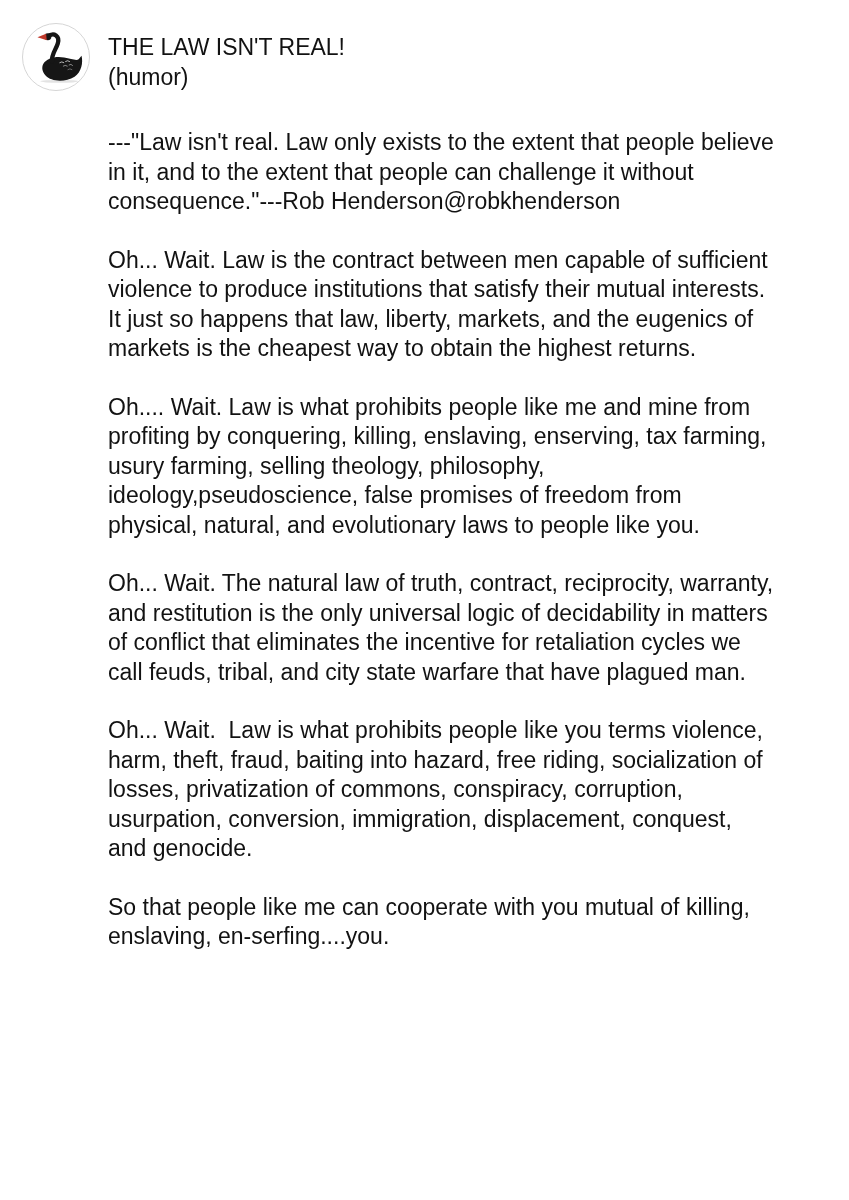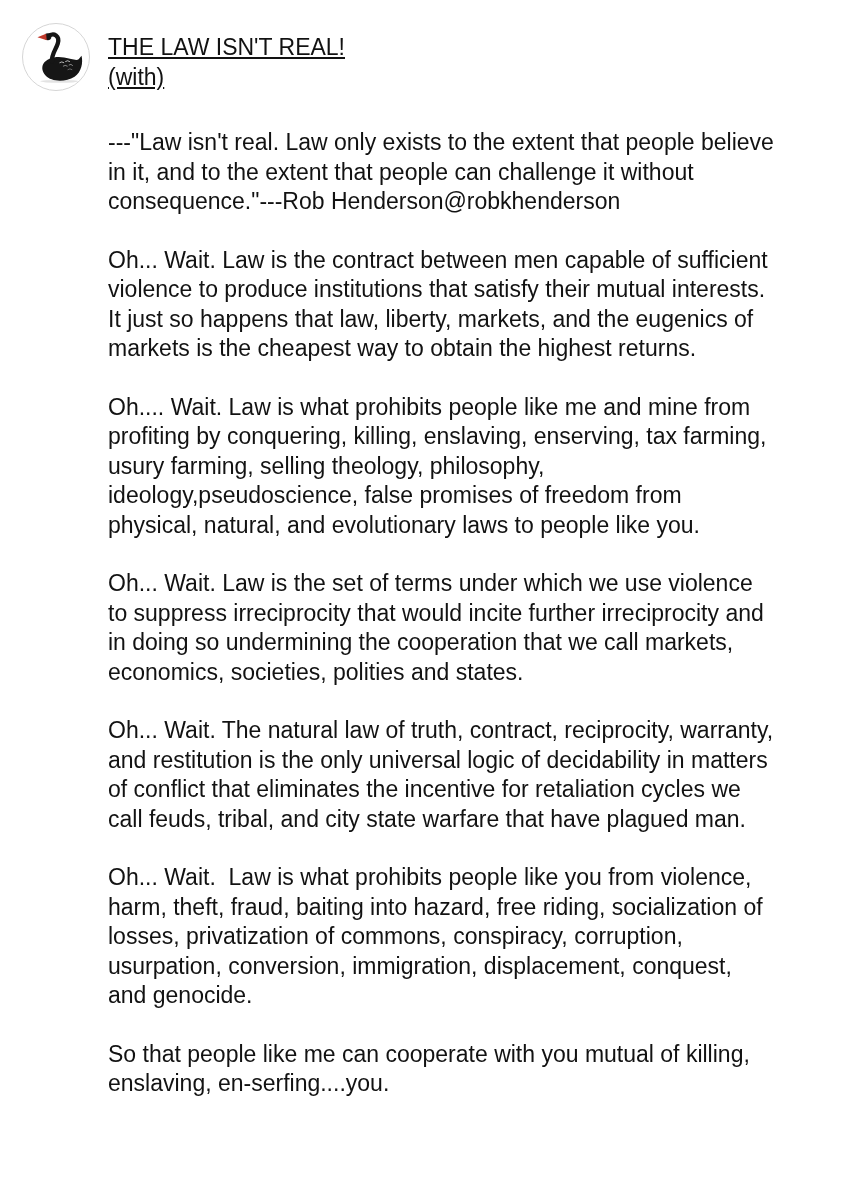--- a/index.html
+++ b/index.html
@@ -14,21 +14,20 @@
     overflow: hidden;
     font-family: "Liberation Sans", sans-serif;
     color: #121212;
   }
   .post {
     padding: 20px 24px 0 22px;
   }
   .post-header {
     display: flex;
     align-items: flex-start;
-    text-decoration: underline;
   }
   .avatar {
     width: 68px;
     height: 68px;
     border-radius: 50%;
     border: 1px solid #d6d6d6;
     background: #ffffff;
     flex: 0 0 auto;
     margin-top: 3px;
     display: flex;
@@ -90,27 +89,26 @@
 
         <path d="M56 60 q4 -3 8 0" stroke="#ffffff" stroke-width="1.4" fill="none" opacity="0.85"></path>
         <path d="M66 58 q4 -3 8 0" stroke="#ffffff" stroke-width="1.4" fill="none" opacity="0.85"></path>
         <path d="M62 66 q4 -3 8 0" stroke="#ffffff" stroke-width="1.2" fill="none" opacity="0.7"></path>
         <path d="M72 64 q4 -3 7 1" stroke="#ffffff" stroke-width="1.2" fill="none" opacity="0.7"></path>
         <path d="M70 72 q4 -3 8 0" stroke="#ffffff" stroke-width="1.1" fill="none" opacity="0.55"></path>
       </svg>
     </div>
     <div class="title-block">
       <h1 class="post-title">THE LAW ISN'T REAL!</h1>
-      <div class="post-subtitle">(with)</div>
+      <div class="post-subtitle">(humor)</div>
     </div>
   </div>
 
   <div class="post-body">
     <p>---"Law isn't real. Law only exists to the extent that people believe in it, and to the extent that people can challenge it without consequence."---Rob Henderson@robkhenderson</p>
     <p>Oh... Wait. Law is the contract between men capable of sufficient violence to produce institutions that satisfy their mutual interests. It just so happens that law, liberty, markets, and the eugenics of markets is the cheapest way to obtain the highest returns.</p>
     <p>Oh.... Wait. Law is what prohibits people like me and mine from profiting by conquering, killing, enslaving, enserving, tax farming, usury farming, selling theology, philosophy, ideology,pseudoscience, false promises of freedom from physical, natural, and evolutionary laws to people like you.</p>
-    <p>Oh... Wait. Law is the set of terms under which we use violence to suppress irreciprocity that would incite further irreciprocity and in doing so undermining the cooperation that we call markets, economics, societies, polities and states.</p>
     <p>Oh... Wait. The natural law of truth, contract, reciprocity, warranty, and restitution is the only universal logic of decidability in matters of conflict that eliminates the incentive for retaliation cycles we call feuds, tribal, and city state warfare that have plagued man.</p>
-    <p>Oh... Wait.  Law is what prohibits people like you from violence, harm, theft, fraud, baiting into hazard, free riding, socialization of losses, privatization of commons, conspiracy, corruption, usurpation, conversion, immigration, displacement, conquest, and genocide.</p>
+    <p>Oh... Wait.  Law is what prohibits people like you terms violence, harm, theft, fraud, baiting into hazard, free riding, socialization of losses, privatization of commons, conspiracy, corruption, usurpation, conversion, immigration, displacement, conquest, and genocide.</p>
     <p>So that people like me can cooperate with you mutual of killing, enslaving, en-serfing....you.</p>
   </div>
 
 </div>
 
 </body></html>

